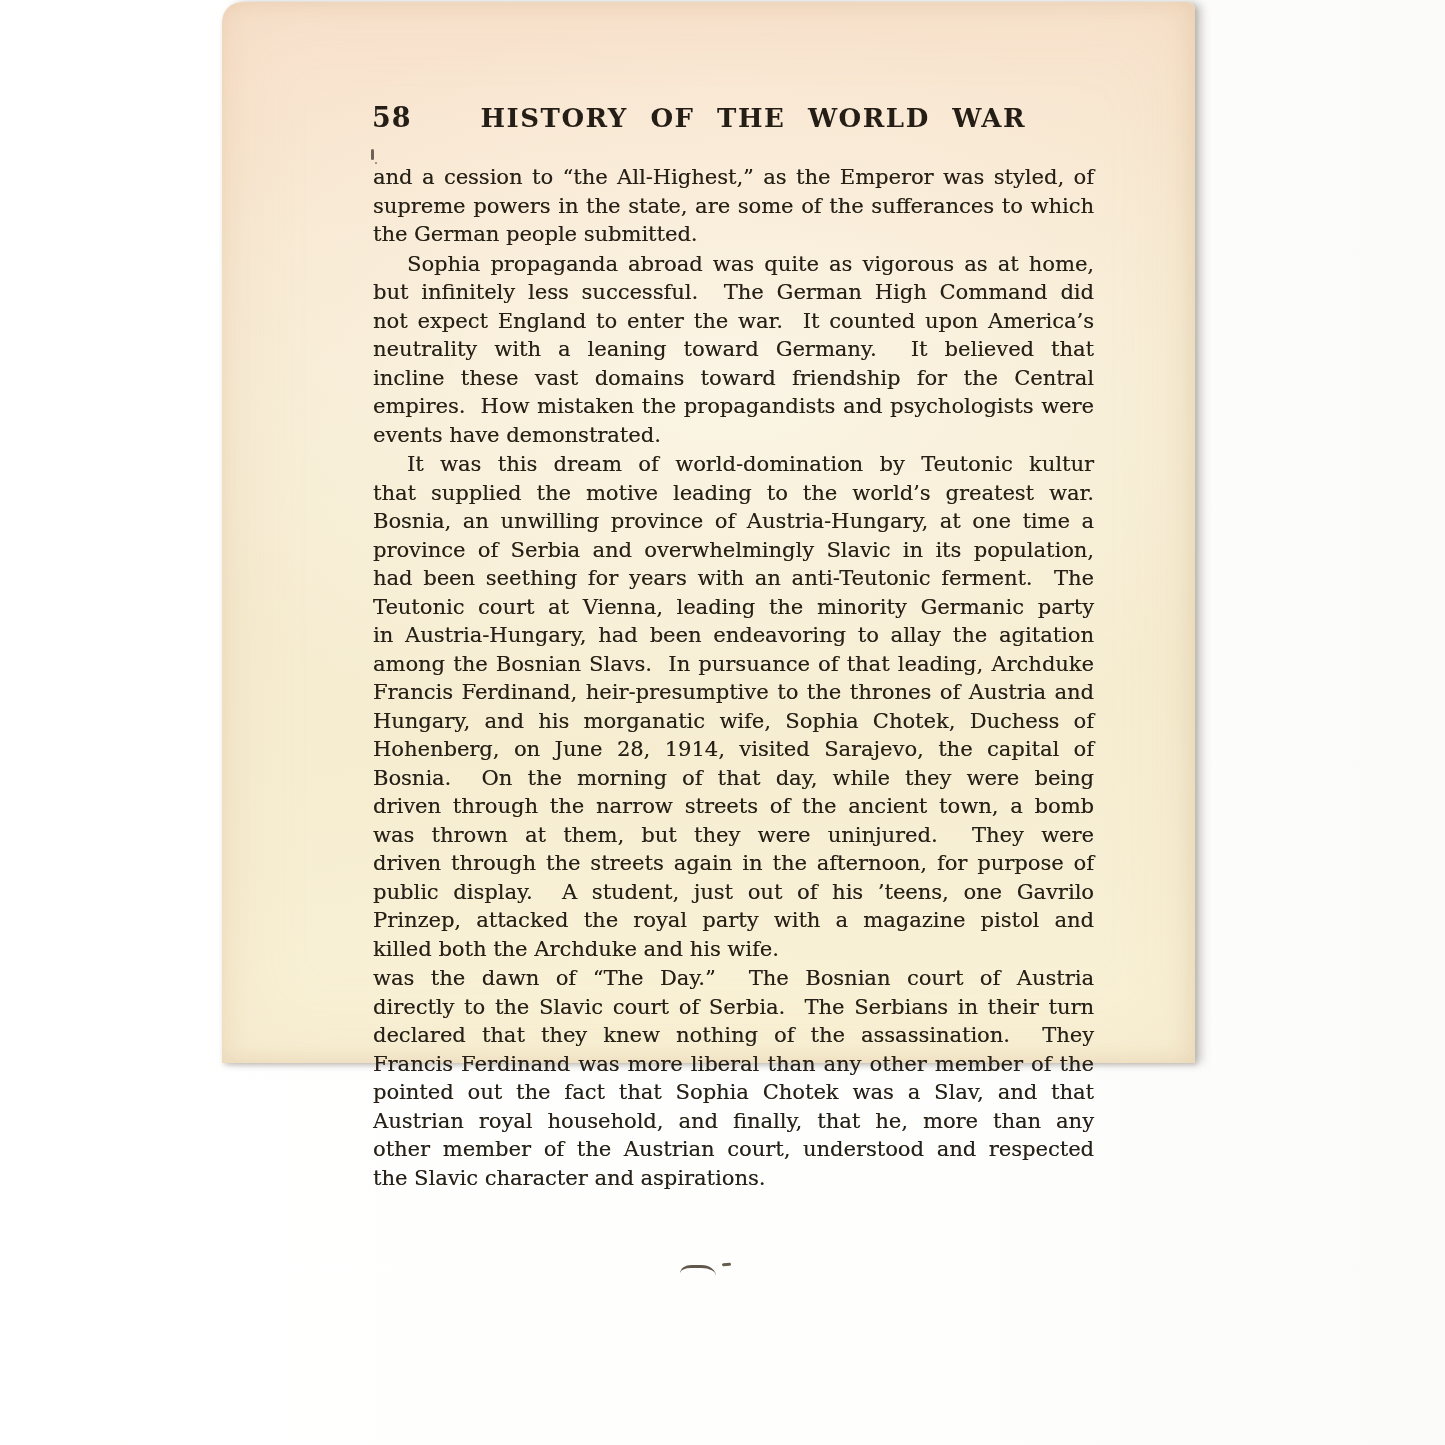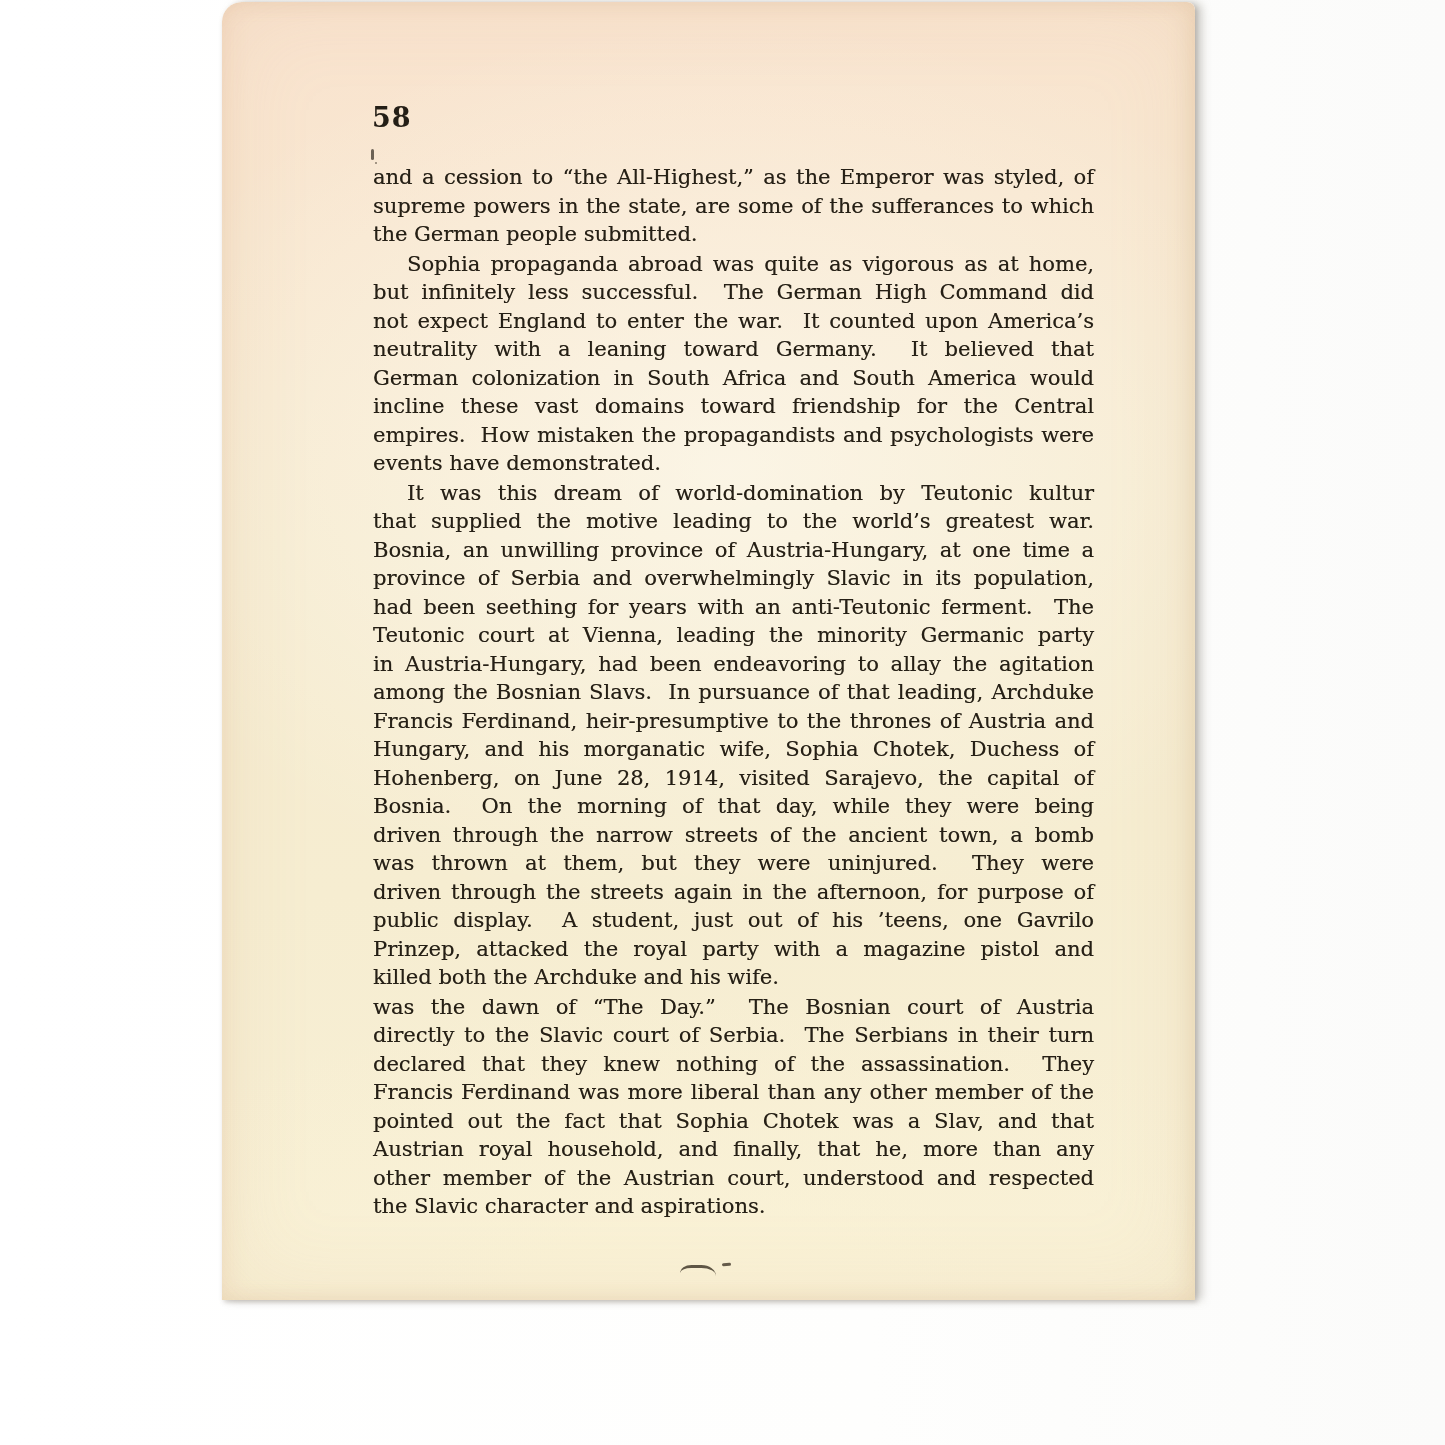--- a/index.html
+++ b/index.html
@@ -10,21 +10,21 @@
   }
   .stage {
     position: relative;
     width: 1445px; height: 1445px;
     background: linear-gradient(90deg, #ffffff 0%, #fefefd 60%, #fbfbfa 100%);
   }
   
   .paper {
     position: absolute;
     left: 222px; top: 2px;
-    width: 973px; height: 1298px;
+    width: 973px; height: 1061px;
     border-radius: 20px 8px 0 0;
     background:
       radial-gradient(95% 50% at 52% 36%, rgba(255,253,246,0.55), rgba(255,255,255,0) 70%),
       radial-gradient(120% 40% at 50% 100%, rgba(250,242,214,0.9), rgba(250,242,214,0) 60%),
       linear-gradient(176deg, #f9e3cf 0%, #f8e7d0 18%, #f6ebd0 40%, #f6edd1 66%, #f8f0d6 100%);
     box-shadow:
       7px 0 10px rgba(145,140,130,0.40),
       2px 2px 5px rgba(150,145,135,0.45),
       inset 0 0 90px rgba(214,174,128,0.16),
       inset -8px 0 20px rgba(206,172,128,0.22),
@@ -108,36 +108,36 @@
   }
 </style>
 </head>
 <body>
 
 <div class="stage">
   <div class="paper">
 
     <header class="pagehead">
       <span class="pagenum">58</span>
+      <span class="runhead">HISTORY OF THE WORLD WAR</span>
     </header>
 
     <div class="speck"></div>
 
     <main class="bodytext" id="bodytext">
         <div class="para">
           <div class="line">and a cession to “the All-Highest,” as the Emperor was styled, of</div>
           <div class="line">supreme powers in the state, are some of the sufferances to which</div>
           <div class="line last">the German people submitted.</div>
         </div>
         <div class="para">
           <div class="line ind">Sophia propaganda abroad was quite as vigorous as at home,</div>
           <div class="line">but infinitely less successful.  The German High Command did</div>
           <div class="line">not expect England to enter the war.  It counted upon America’s</div>
           <div class="line">neutrality with a leaning toward Germany.  It believed that</div>
-          <div class="line">German colonization in South Africa and South America would</div>
           <div class="line">incline these vast domains toward friendship for the Central</div>
           <div class="line">empires.  How mistaken the propagandists and psychologists were</div>
           <div class="line last">events have demonstrated.</div>
         </div>
         <div class="para">
           <div class="line ind">It was this dream of world-domination by Teutonic kultur</div>
           <div class="line">that supplied the motive leading to the world’s greatest war.</div>
           <div class="line">Bosnia, an unwilling province of Austria-Hungary, at one time a</div>
           <div class="line">province of Serbia and overwhelmingly Slavic in its population,</div>
           <div class="line">had been seething for years with an anti-Teutonic ferment.  The</div>

